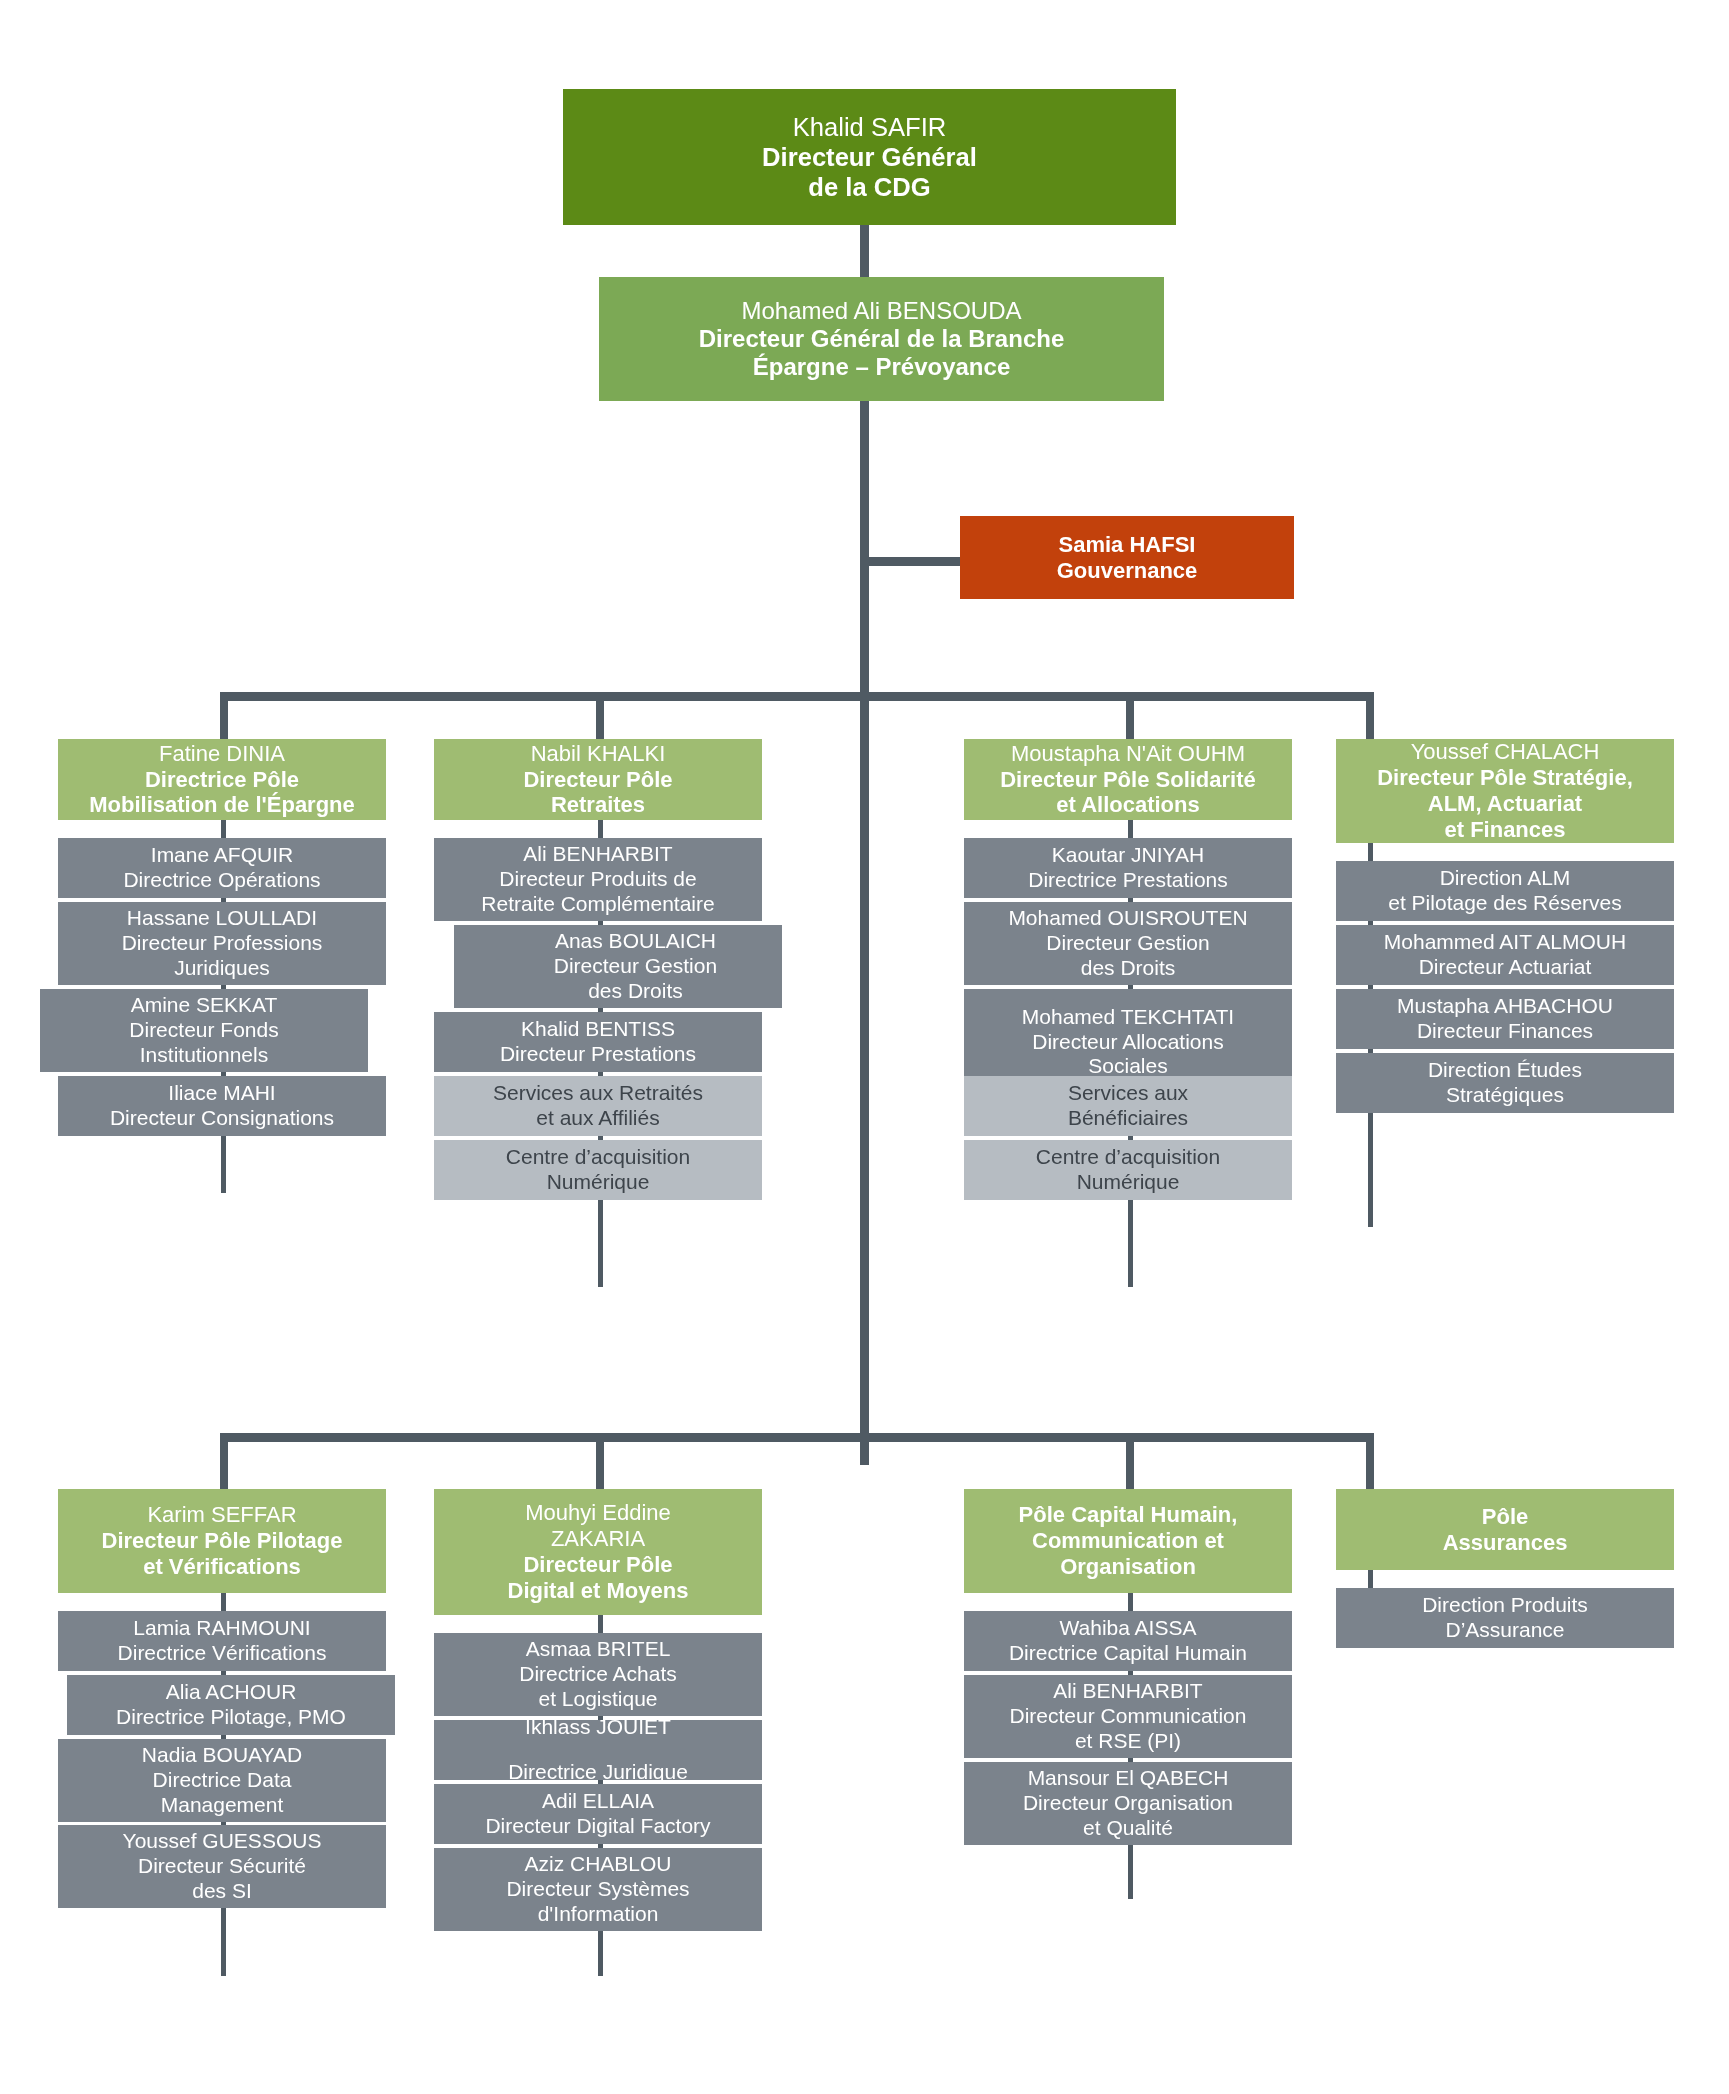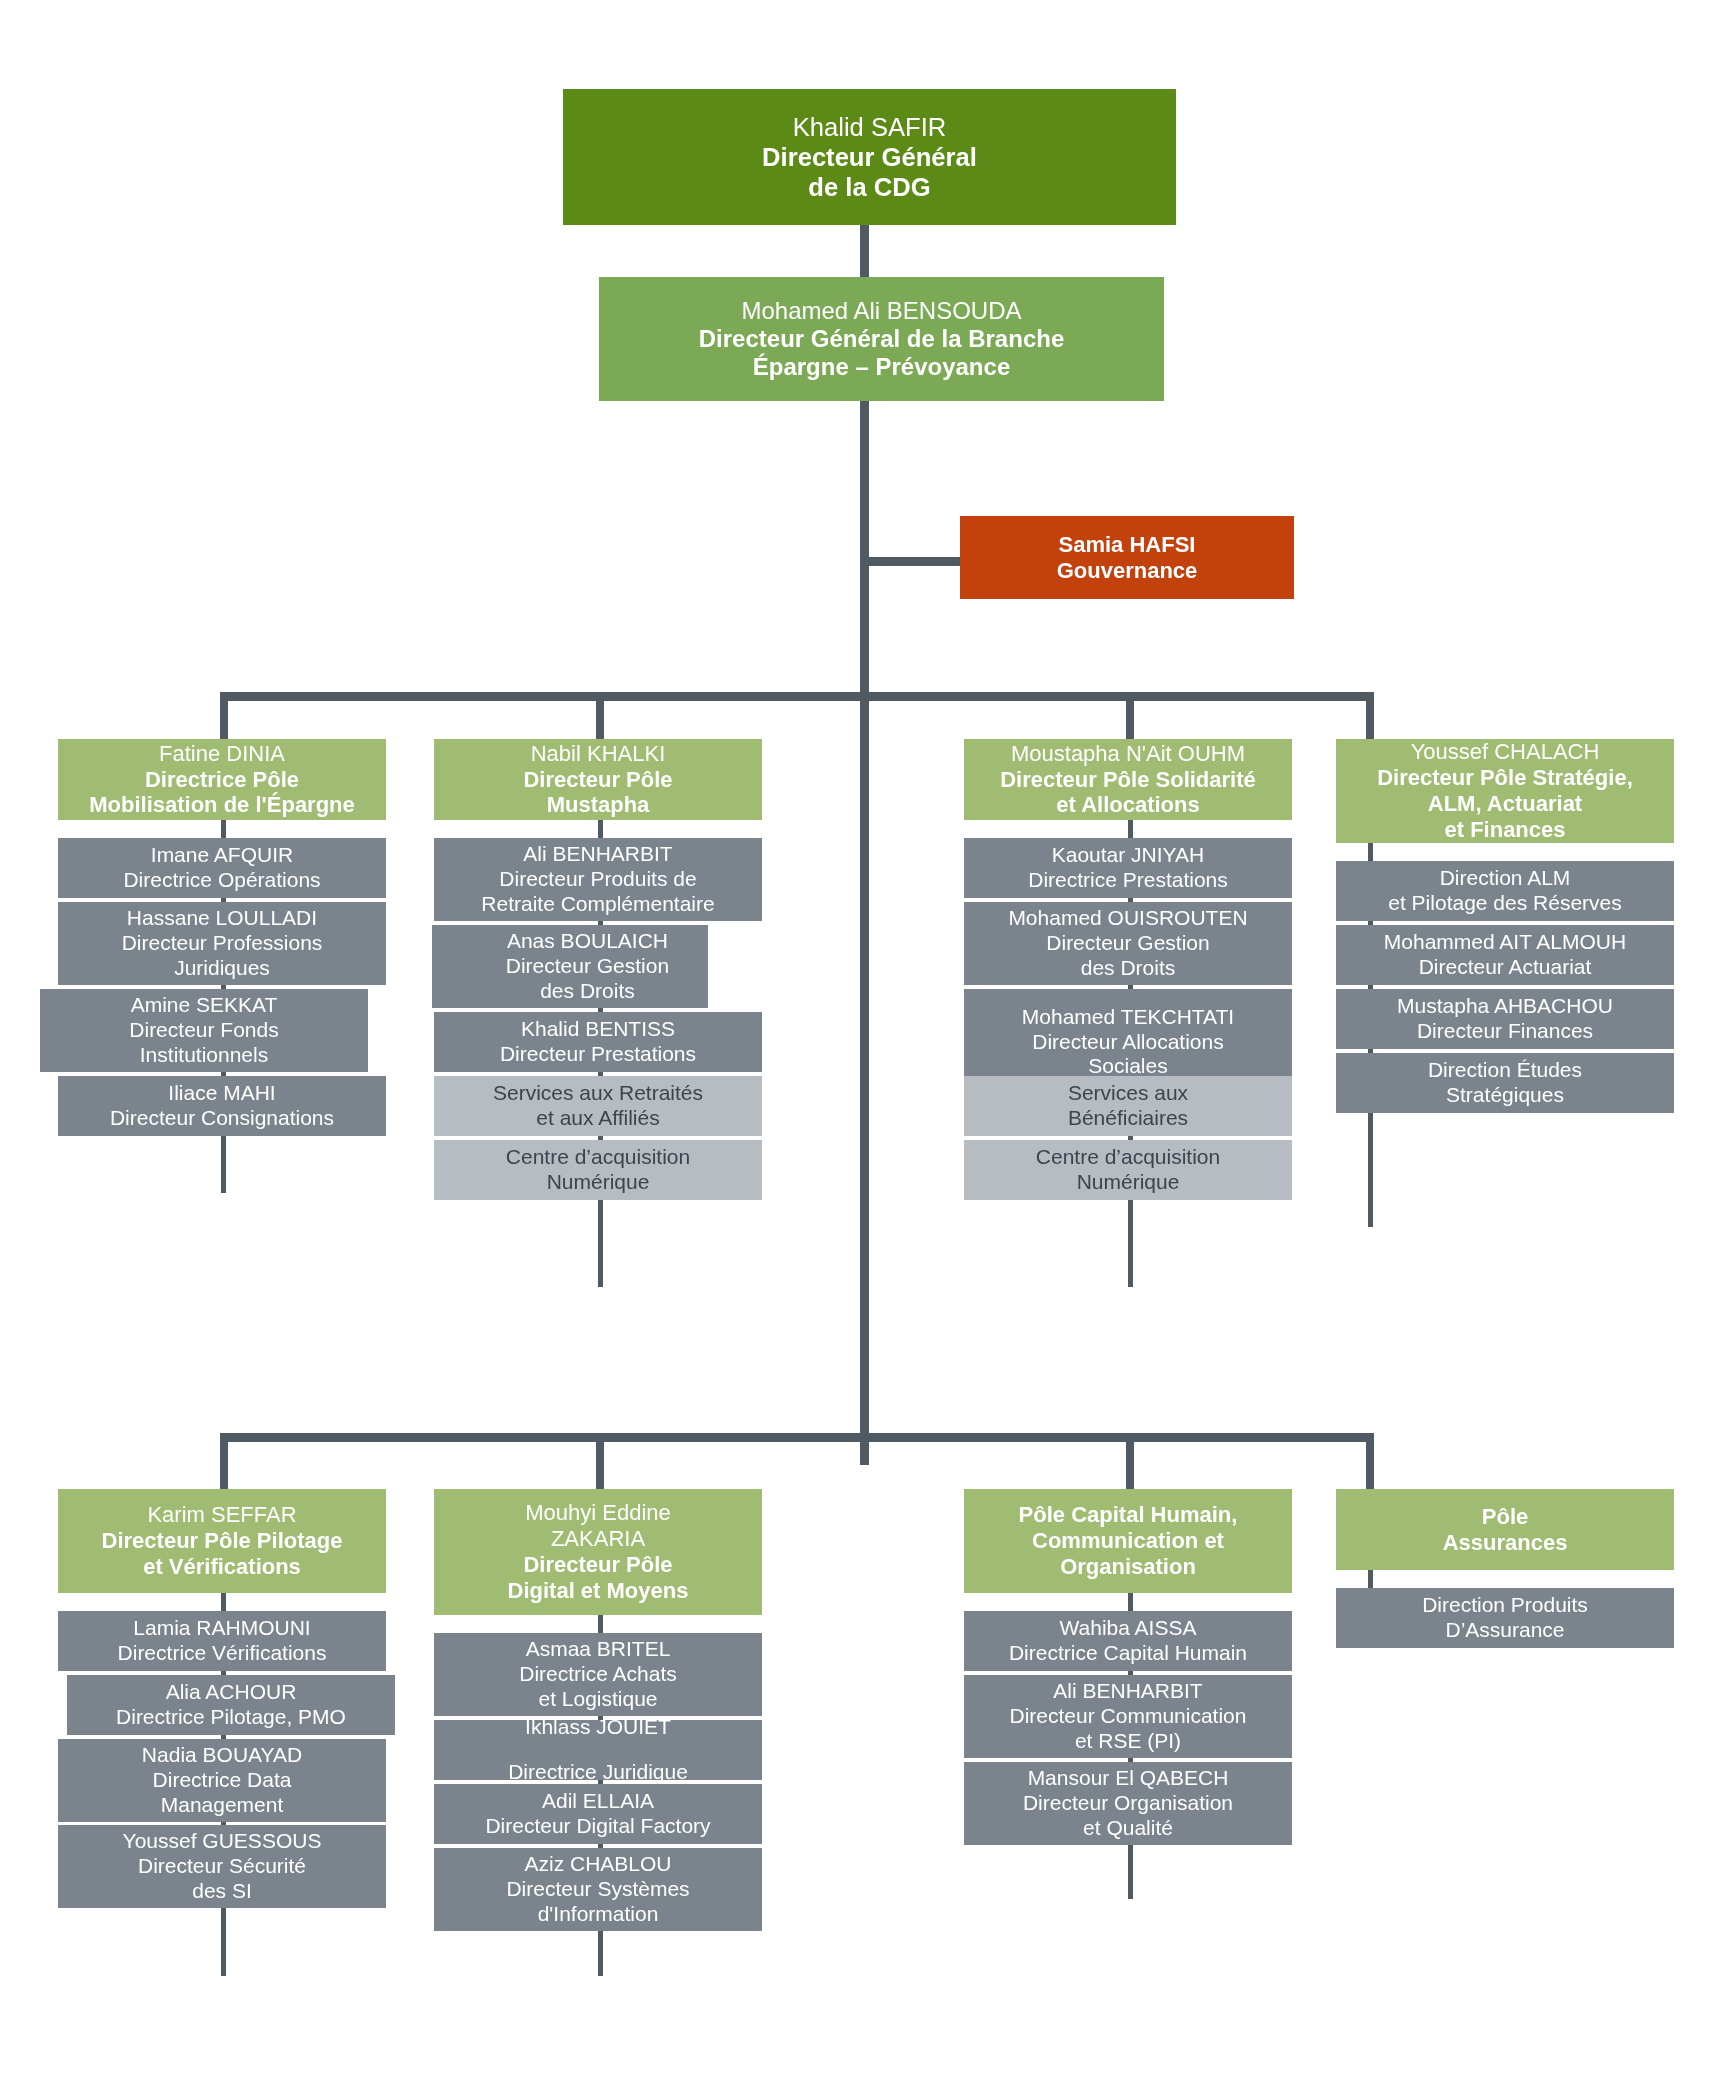--- a/index.html
+++ b/index.html
@@ -123,28 +123,28 @@
       <span class="ln name">Directeur Fonds</span>
       <span class="ln name">Institutionnels</span>
     </div>
     <div class="box c-dir fs-dir" style="left: 58px; top: 1076px; width: 328px; height: 60px;">
       <span class="ln name">Iliace MAHI</span>
       <span class="ln name">Directeur Consignations</span>
     </div>
     <div class="box c-pole fs-pole" style="left: 434px; top: 739px; width: 328px; height: 81px;">
       <span class="ln name">Nabil KHALKI</span>
       <span class="ln title">Directeur Pôle</span>
-      <span class="ln title">Mustapha</span>
+      <span class="ln title">Retraites</span>
     </div>
     <div class="box c-dir fs-dir" style="left: 434px; top: 838px; width: 328px; height: 83px;">
       <span class="ln name">Ali BENHARBIT</span>
       <span class="ln name">Directeur Produits de</span>
       <span class="ln name">Retraite Complémentaire</span>
     </div>
-    <div class="box c-dir fs-dir" style="left: 432px; top: 925px; width: 276px; height: 83px; padding-left: 40px;">
+    <div class="box c-dir fs-dir" style="left: 454px; top: 925px; width: 328px; height: 83px; padding-left: 40px;">
       <span class="ln name">Anas BOULAICH</span>
       <span class="ln name">Directeur Gestion</span>
       <span class="ln name">des Droits</span>
     </div>
     <div class="box c-dir fs-dir" style="left: 434px; top: 1012px; width: 328px; height: 60px;">
       <span class="ln name">Khalid BENTISS</span>
       <span class="ln name">Directeur Prestations</span>
     </div>
     <div class="box c-light fs-dir" style="left: 434px; top: 1076px; width: 328px; height: 60px;">
       <span class="ln name">Services aux Retraités</span>

